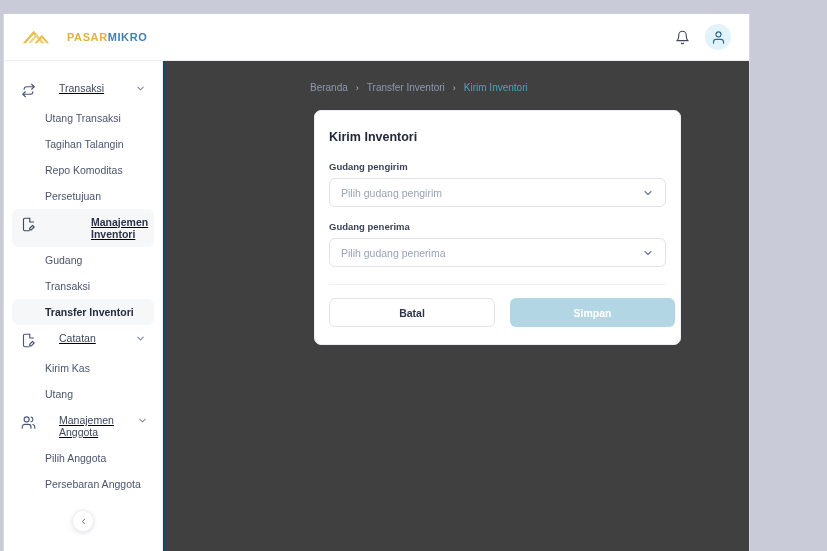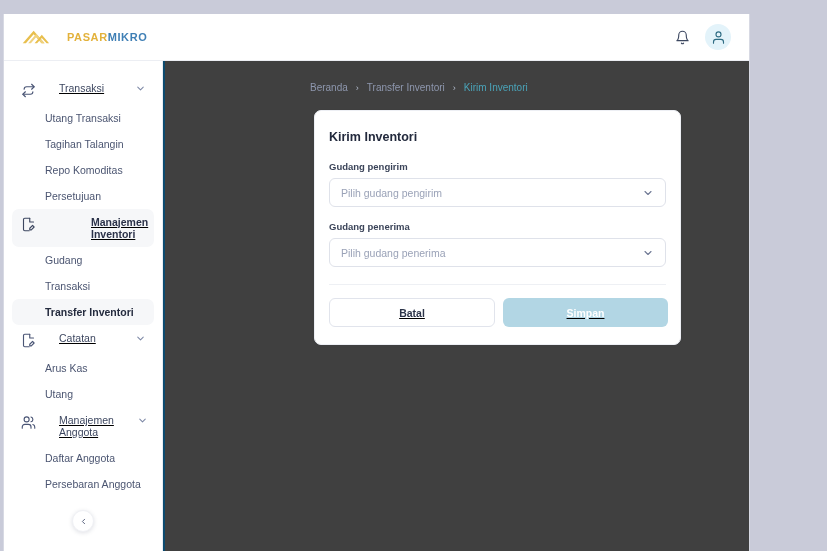--- a/index.html
+++ b/index.html
@@ -192,21 +192,21 @@
     color: #9aa2b7;
   }
   .select-chev { color: #6e7894; display: flex; align-items: center; }
 
   .divider {
     height: 1px;
     background: #eef0f4;
     margin: 17px 0 13px 0;
   }
 
-  .actions { display: flex; gap: 8px; text-decoration: underline; }
+  .actions { display: flex; gap: 15px; }
   .btn {
     flex: 1;
     height: 29px;
     border-radius: 6px;
     font-size: 10.5px;
     font-weight: bold;
     display: flex;
     align-items: center;
     justify-content: center;
     cursor: pointer;
@@ -310,40 +310,40 @@
             <path d="M18.5 13.5 21 16l-4.5 4.5H14v-2.5z"></path>
           </svg>
         </span>
         <span class="g-label">Catatan</span>
         <span class="g-chev">
           <svg width="11" height="11" viewBox="0 0 24 24" fill="none" stroke="#7c87a5" stroke-width="2.2" stroke-linecap="round" stroke-linejoin="round">
               <polyline points="6 9 12 15 18 9"></polyline>
             </svg>
         </span>
       </div>
-      <div class="nav-sub">Arus Kas</div>
+      <div class="nav-sub">Kirim Kas</div>
       <div class="nav-sub">Utang</div>
 
       <div class="nav-group-head">
         <span class="g-icon">
           <svg width="15" height="15" viewBox="0 0 24 24" fill="none" stroke="#4a5575" stroke-width="1.8" stroke-linecap="round" stroke-linejoin="round">
             <path d="M16 21v-2a4 4 0 0 0-4-4H6a4 4 0 0 0-4 4v2"></path>
             <circle cx="9" cy="7" r="4"></circle>
             <path d="M22 21v-2a4 4 0 0 0-3-3.87"></path>
             <path d="M16 3.13a4 4 0 0 1 0 7.75"></path>
           </svg>
         </span>
         <span class="g-label">Manajemen Anggota</span>
         <span class="g-chev">
           <svg width="11" height="11" viewBox="0 0 24 24" fill="none" stroke="#7c87a5" stroke-width="2.2" stroke-linecap="round" stroke-linejoin="round">
               <polyline points="6 9 12 15 18 9"></polyline>
             </svg>
         </span>
       </div>
-      <div class="nav-sub">Daftar Anggota</div>
+      <div class="nav-sub">Pilih Anggota</div>
       <div class="nav-sub">Persebaran Anggota</div>
 
       <div class="collapse-btn">
         <svg width="9" height="9" viewBox="0 0 24 24" fill="none" stroke="#5a6480" stroke-width="2.6" stroke-linecap="round" stroke-linejoin="round">
             <polyline points="15 18 9 12 15 6"></polyline>
           </svg>
       </div>
     </nav>
 
     <main class="main">

